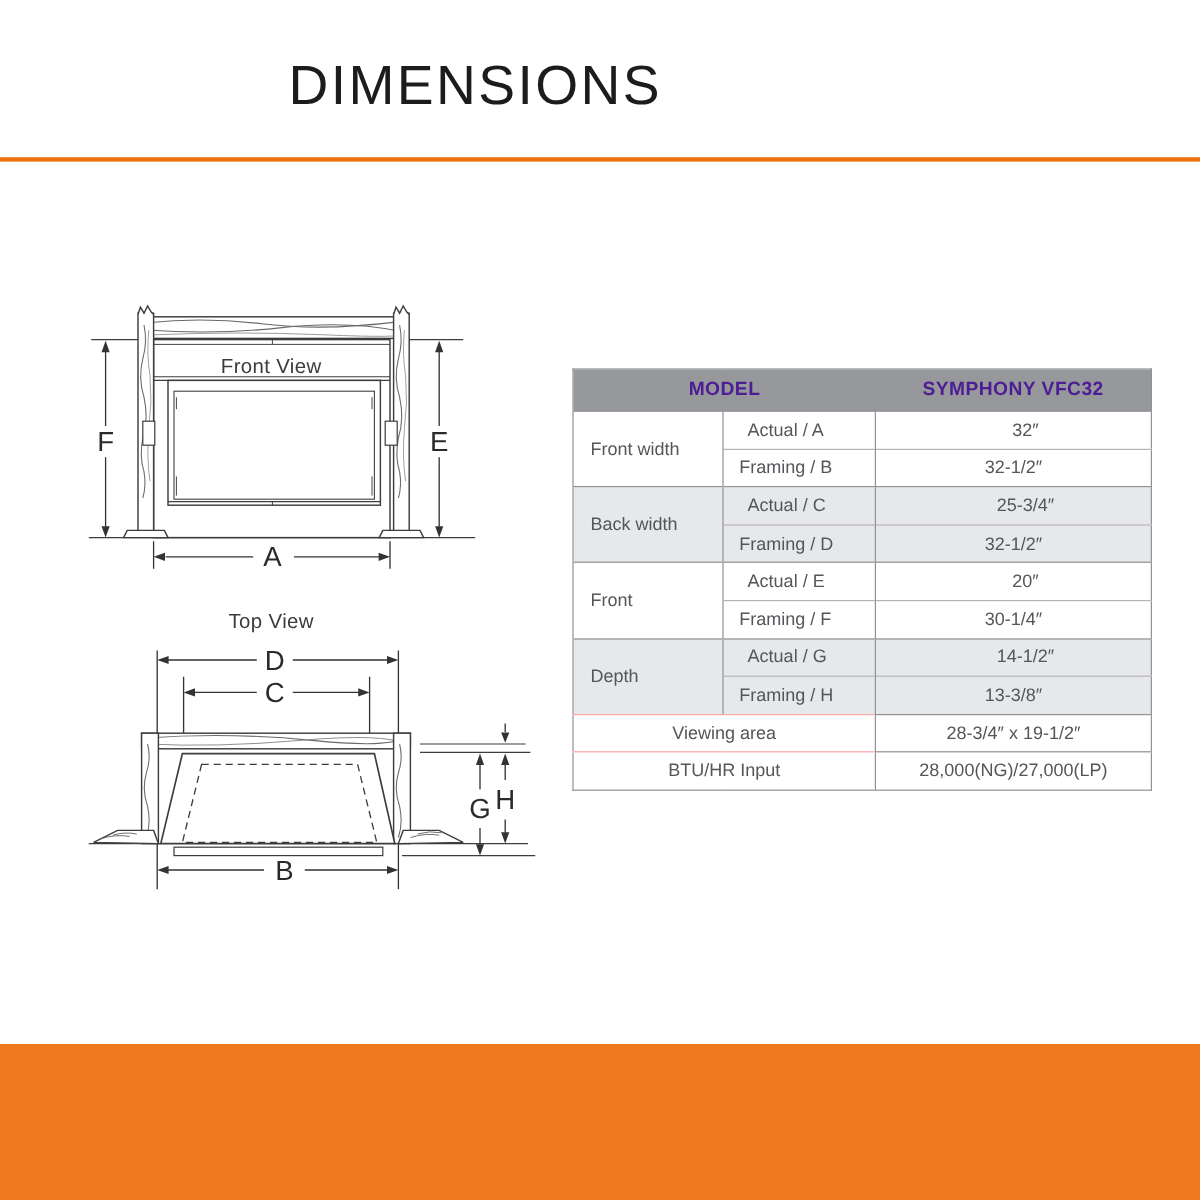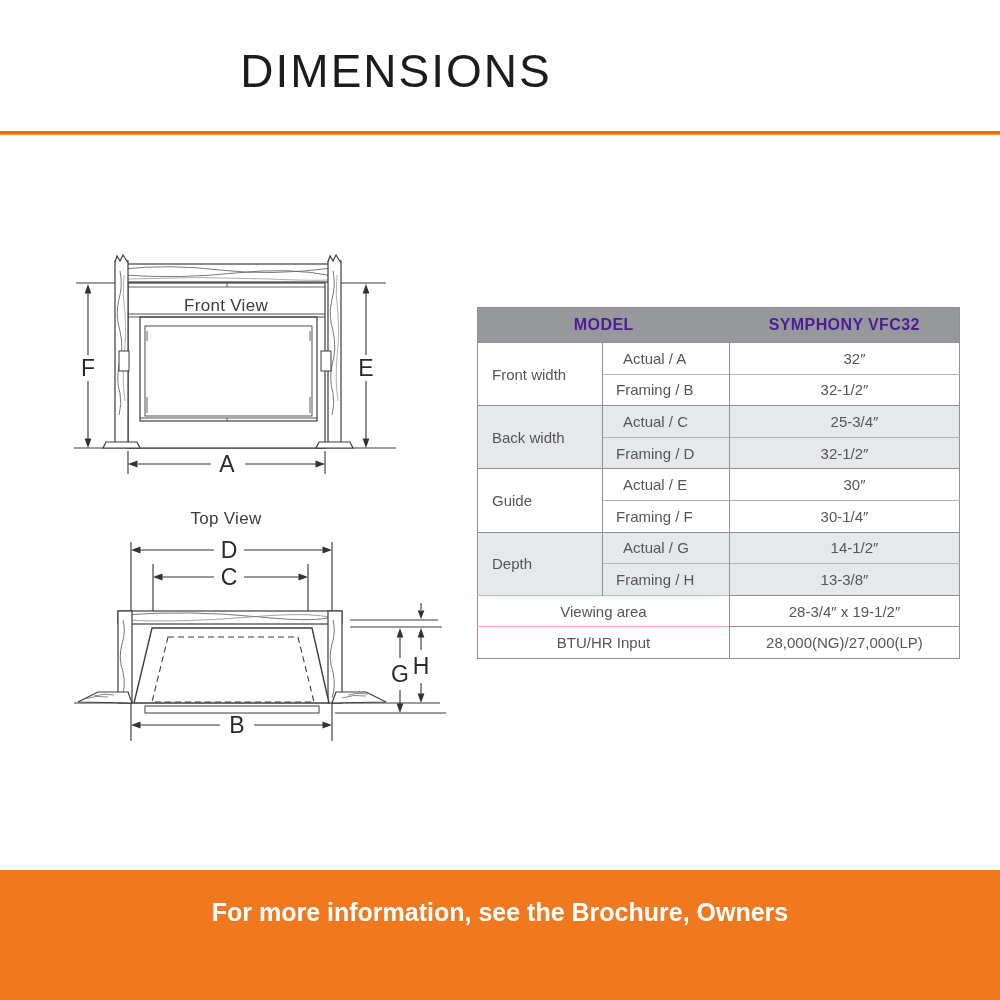--- a/index.html
+++ b/index.html
@@ -203,23 +203,23 @@
     <tr class="grp-top shaded">
       <td class="group-cell" rowspan="2">Back width</td>
       <td class="spec-cell">Actual / C</td>
       <td class="value-cell">25-3/4″</td>
     </tr>
     <tr class="grp-sub shaded">
       <td class="spec-cell">Framing / D</td>
       <td class="value-cell">32-1/2″</td>
     </tr>
     <tr class="grp-top">
-      <td class="group-cell" rowspan="2">Guide</td>
+      <td class="group-cell" rowspan="2">Front</td>
       <td class="spec-cell">Actual / E</td>
-      <td class="value-cell">30″</td>
+      <td class="value-cell">20″</td>
     </tr>
     <tr class="grp-sub">
       <td class="spec-cell">Framing / F</td>
       <td class="value-cell">30-1/4″</td>
     </tr>
     <tr class="grp-top shaded">
       <td class="group-cell" rowspan="2">Depth</td>
       <td class="spec-cell">Actual / G</td>
       <td class="value-cell">14-1/2″</td>
     </tr>
@@ -233,15 +233,14 @@
     </tr>
     <tr>
       <td class="sum-label" colspan="2">BTU/HR Input</td>
       <td class="sum-value">28,000(NG)/27,000(LP)</td>
     </tr>
   </tbody>
 </table>
 
 <div class="footer-band">
   <div class="inner">
-    <div>For more information, see the Brochure, Owners</div>
   </div>
 </div>
 
 </body></html>

